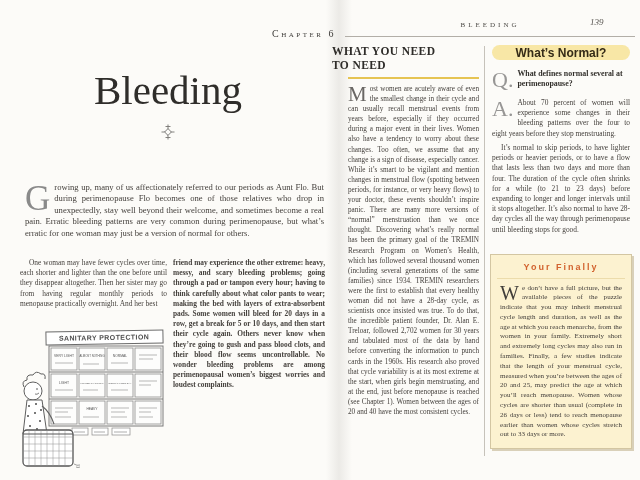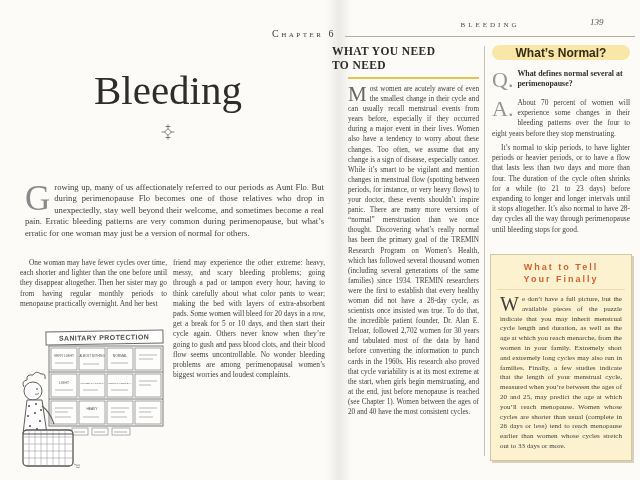--- a/index.html
+++ b/index.html
@@ -10,21 +10,21 @@
   .abs{position:absolute;}
   
   #chapter-label{left:0;top:28px;width:336px;text-align:right;font-variant:small-caps;
     font-size:10px;letter-spacing:2.5px;color:#3d3b38;}
   #book-title{left:0;top:66px;width:336px;text-align:center;font-size:41px;font-weight:400;color:#2f2d2a;}
   #ornament{left:161px;top:124px;}
   #intro{left:25px;top:182px;width:299px;font-size:8.6px;line-height:11.4px;color:#45413d;text-align:justify;}
   .dropcap-g{float:left;font-size:35px;line-height:30px;color:#8a8a8a;margin:2px 4px 0 0;}
   #col-left{left:20px;top:258px;width:147px;font-size:7.4px;line-height:10.2px;color:#45413d;text-align:justify;}
   .indent{ text-indent:9px;}
-  #col-right{left:173px;top:258px;width:152px;font-size:7.4px;line-height:10.2px;color:#45413d;text-align:justify;}
+  #col-right{left:173px;top:258px;width:152px;font-size:7.4px;line-height:10.2px;color:#45413d;text-align:justify;font-weight:bold;}
   #cartoon{left:16px;top:328px;}
   
   #running-head{left:345px;top:21px;width:290px;text-align:center;font-size:7px;letter-spacing:3px;color:#4c4a46;}
   #page-number{left:590px;top:17px;width:45px;font-style:italic;font-size:9px;color:#55524e;}
   #head-rule{left:345px;top:36px;width:290px;height:1px;background:#b2aea7;}
   #main-heading{left:332px;top:45px;width:131px;text-align:left;font-weight:bold;font-size:11.5px;
     line-height:13.5px;color:#2e2c29;letter-spacing:.4px;}
   #gold-rule{left:348px;top:77px;width:131px;height:2px;background:#e6c453;}
   #main-body{left:348px;top:84px;width:131px;font-size:7.2px;line-height:10.1px;color:#45413d;text-align:justify;}
   .dropcap-m{float:left;font-size:21px;line-height:18px;color:#6a6764;margin:1px 3px 0 0;}
@@ -194,20 +194,19 @@
     <span class="qa-letter">Q.</span><span>What defines normal several at perimenopause?</span>
   </div>
 
   <div id="qa-a" class="abs">
     <span class="qa-letter">A.</span><span>About 70 percent of women will experience some changes in their bleeding patterns over the four to eight years before they stop menstruating.</span>
   </div>
   <div id="qa-a2" class="abs">It’s normal to skip periods, to have lighter periods or heavier periods, or to have a flow that lasts less than two days and more than four. The duration of the cycle often shrinks for a while (to 21 to 23 days) before expanding to longer and longer intervals until it stops altogether. It’s also normal to have 28-day cycles all the way through perimenopause until bleeding stops for good.</div>
 
   <div id="daughter-box" class="abs">
     <div id="daughter-heading">
-      <div>What to Tell</div>
       <div>Your Finally</div>
     </div>
     <div id="daughter-text">
       <span class="dropcap-w">W</span><span>e don’t have a full picture, but the available pieces of the puzzle indicate that you may inherit menstrual cycle length and duration, as well as the age at which you reach menarche, from the women in your family. Extremely short and extremely long cycles may also run in families. Finally, a few studies indicate that the length of your menstrual cycle, measured when you’re between the ages of 20 and 25, may predict the age at which you’ll reach menopause. Women whose cycles are shorter than usual (complete in 26 days or less) tend to reach menopause earlier than women whose cycles stretch out to 33 days or more.</span>
     </div>
   </div>
 </div>
 
 </body></html>

